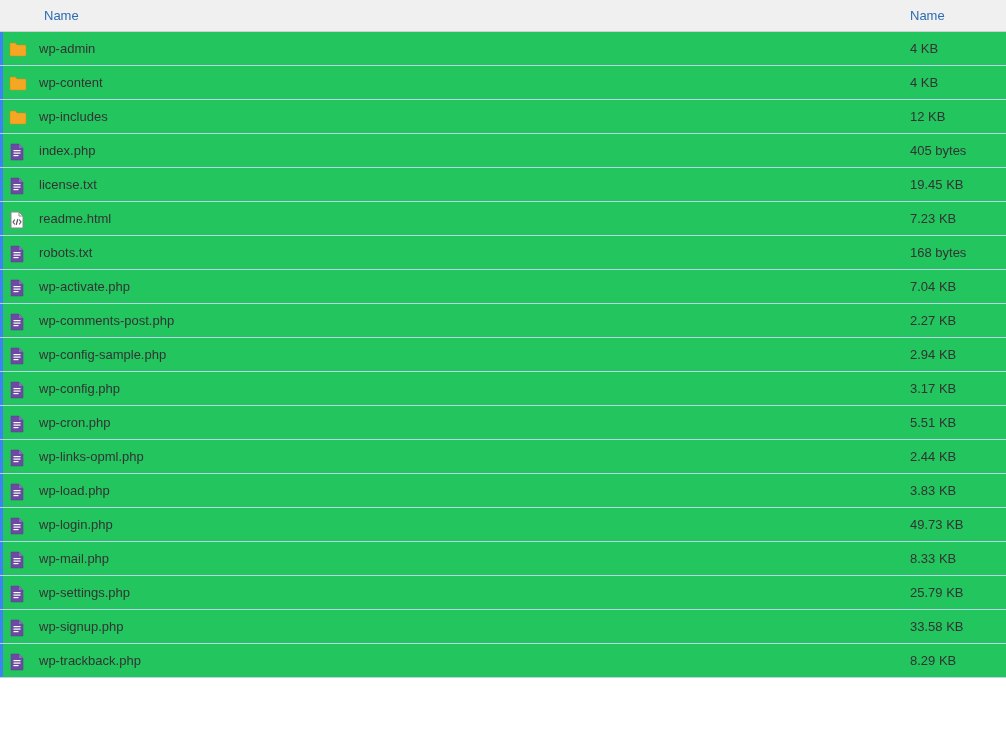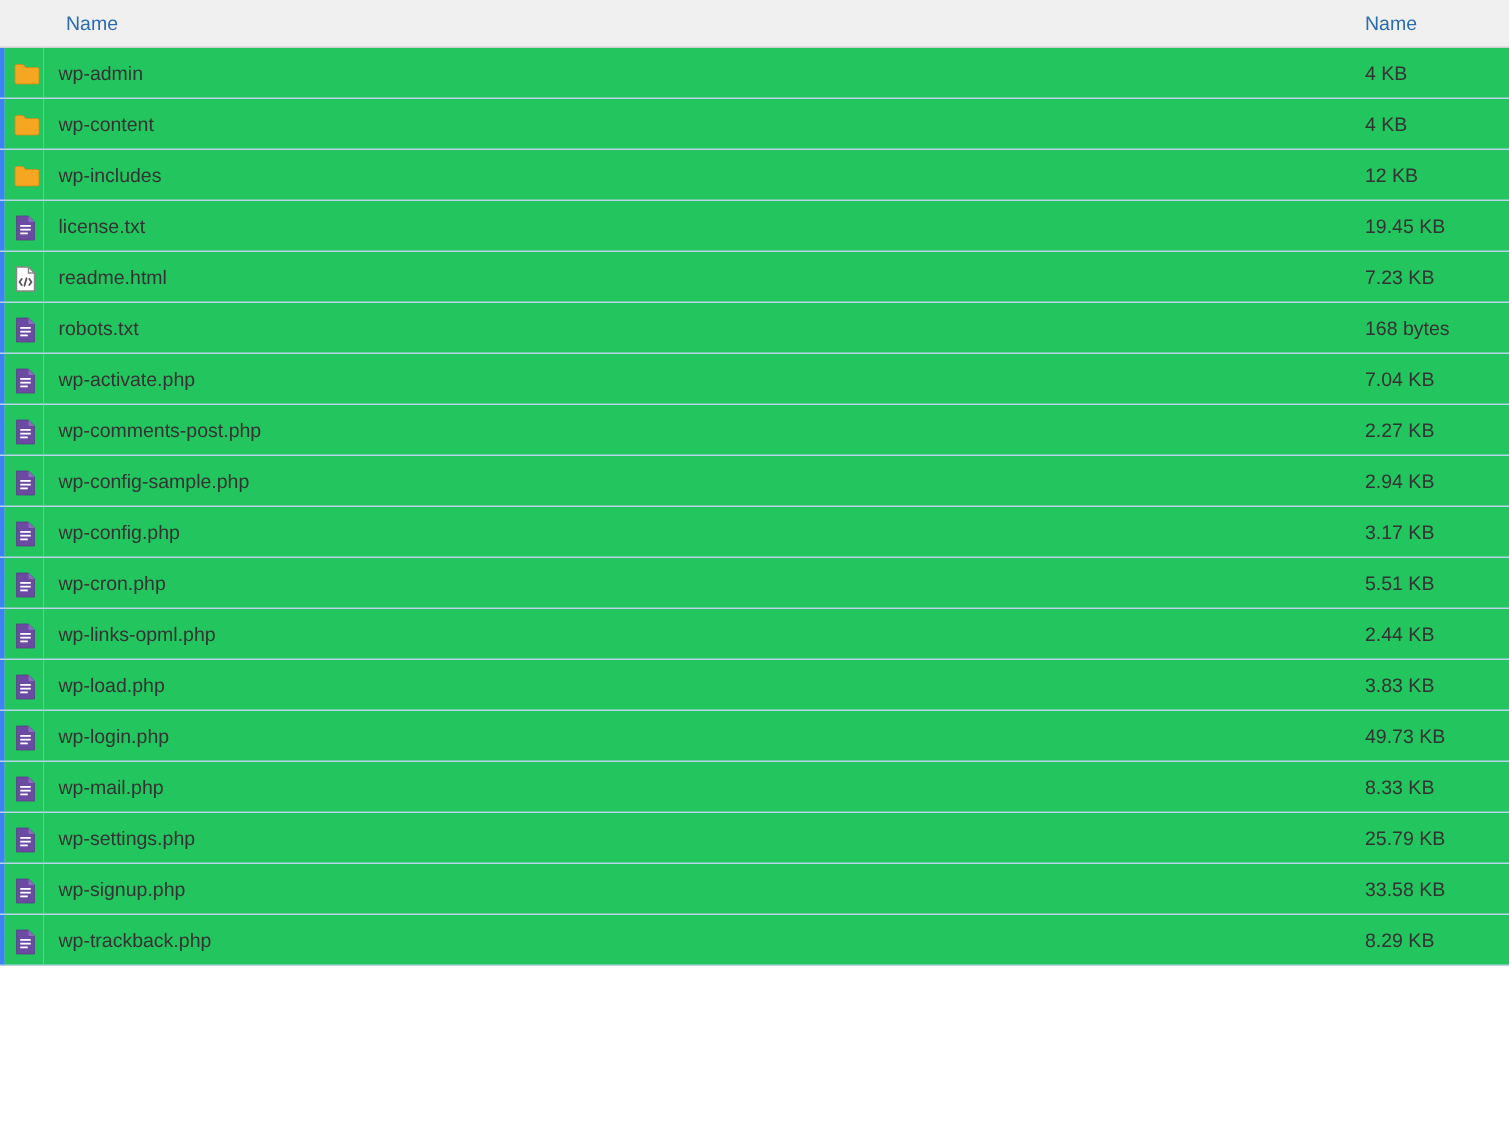--- a/index.html
+++ b/index.html
@@ -112,20 +112,32 @@
       </tr>
       <tr class="row">
         <td class="accent"></td>
         <td class="icon-cell"><span class="icon"><svg width="16" height="18" viewBox="0 0 16 18">
               <path d="M2 1 L10 1 L14 5 L14 17 L2 17 Z" fill="#6b4ba1" stroke="#5a3d8a" stroke-width="0.5"></path>
               <path d="M10 1 L10 5 L14 5 Z" fill="#8a6fc1"></path>
               <rect x="4.5" y="7" width="7" height="1.2" fill="#ffffff"></rect>
               <rect x="4.5" y="9.5" width="7" height="1.2" fill="#ffffff"></rect>
               <rect x="4.5" y="12" width="5" height="1.2" fill="#ffffff"></rect>
             </svg></span></td>
+        <td class="name-cell">index.php</td>
+        <td class="size-cell">405 bytes</td>
+      </tr>
+      <tr class="row">
+        <td class="accent"></td>
+        <td class="icon-cell"><span class="icon"><svg width="16" height="18" viewBox="0 0 16 18">
+              <path d="M2 1 L10 1 L14 5 L14 17 L2 17 Z" fill="#6b4ba1" stroke="#5a3d8a" stroke-width="0.5"></path>
+              <path d="M10 1 L10 5 L14 5 Z" fill="#8a6fc1"></path>
+              <rect x="4.5" y="7" width="7" height="1.2" fill="#ffffff"></rect>
+              <rect x="4.5" y="9.5" width="7" height="1.2" fill="#ffffff"></rect>
+              <rect x="4.5" y="12" width="5" height="1.2" fill="#ffffff"></rect>
+            </svg></span></td>
         <td class="name-cell">license.txt</td>
         <td class="size-cell">19.45 KB</td>
       </tr>
       <tr class="row">
         <td class="accent"></td>
         <td class="icon-cell"><span class="icon"><svg width="16" height="18" viewBox="0 0 16 18">
               <path d="M2 1 L10 1 L14 5 L14 17 L2 17 Z" fill="#ffffff" stroke="#888888" stroke-width="1"></path>
               <path d="M10 1 L10 5 L14 5" fill="none" stroke="#888888" stroke-width="1"></path>
               <path d="M5.5 9 L4 11 L5.5 13" fill="none" stroke="#555555" stroke-width="1.2" stroke-linecap="round" stroke-linejoin="round"></path>
               <path d="M10.5 9 L12 11 L10.5 13" fill="none" stroke="#555555" stroke-width="1.2" stroke-linecap="round" stroke-linejoin="round"></path>

